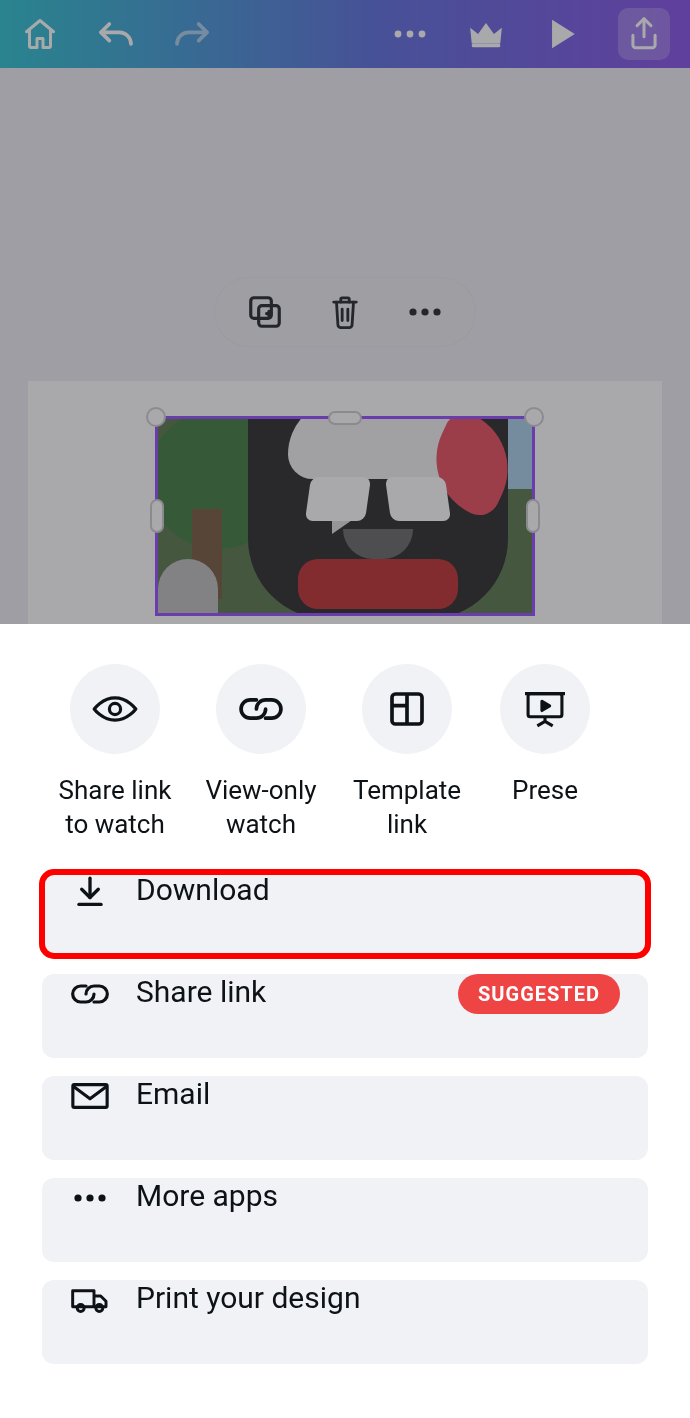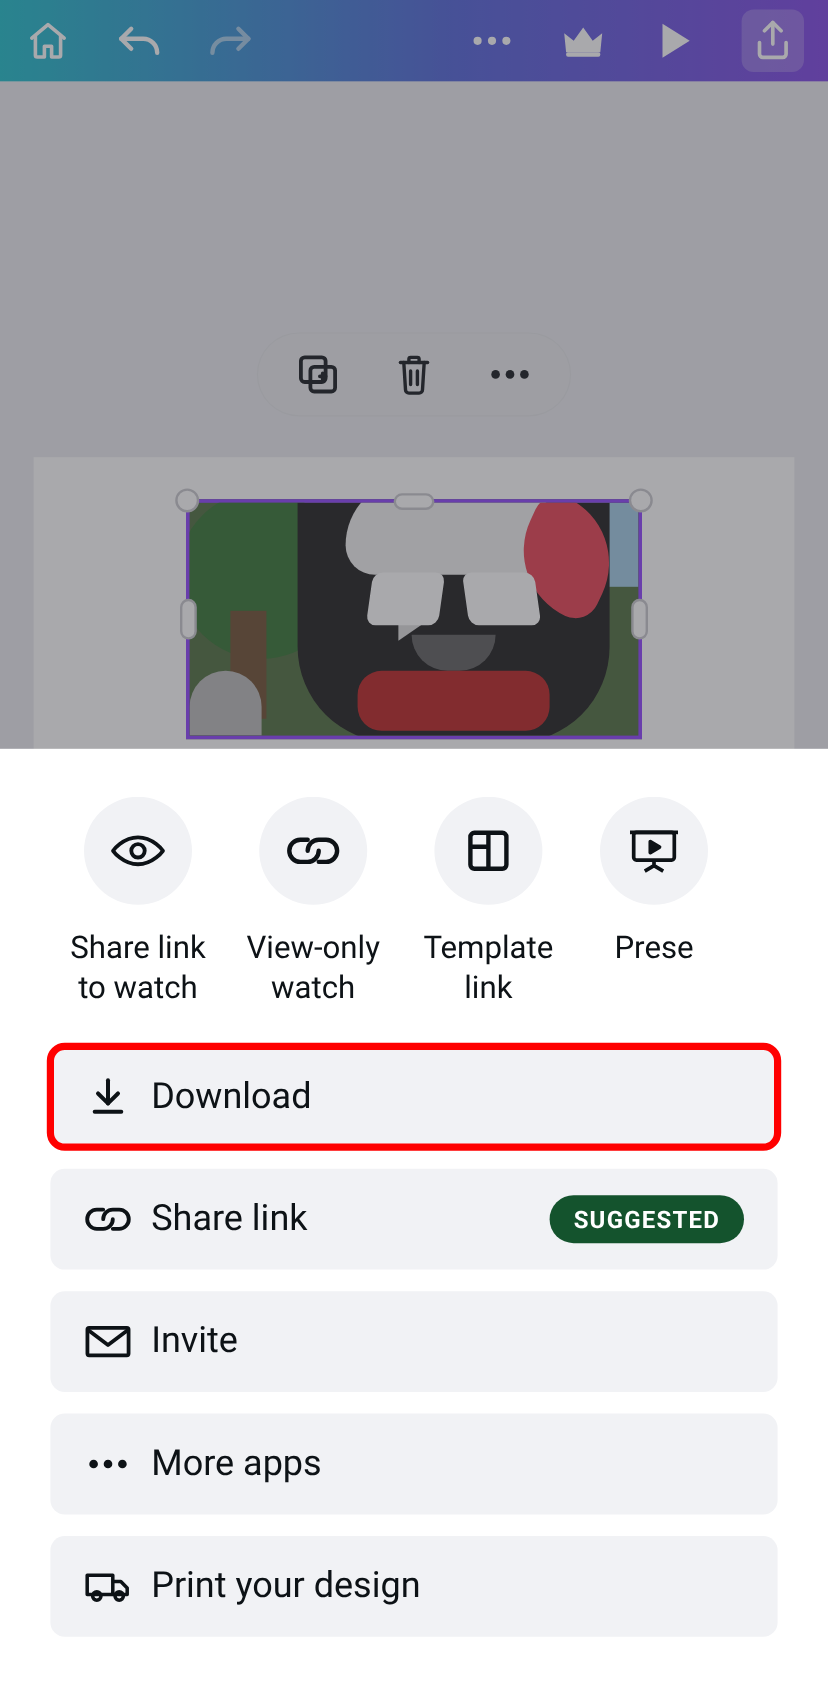--- a/index.html
+++ b/index.html
@@ -146,38 +146,38 @@
     margin-top: 30px;
     display: flex;
     flex-direction: column;
     gap: 18px;
   }
   .action-item {
     background: #f1f2f5;
     border-radius: 12px;
     height: 84px;
     display: flex;
-    align-items: center;
+    align-items: flex-start;
     padding: 0 28px;
-    gap: 16px;
+    gap: 26px;
   }
   .action-item.highlight {
     outline: 6px solid #ff0000;
     outline-offset: -3px;
   }
   .action-icon {
     width: 40px; height: 40px; display:flex;align-items:center;justify-content:center;color:#0d1216;flex:0 0 40px;
   }
   .action-label {
     font-size: 30px;
     color: #0d1216;
     flex: 1;
   }
   .badge {
-    background: #14532d;
+    background: #ef4444;
     color: #fff;
     font-size: 20px;
     font-weight: 700;
     letter-spacing: 1px;
     padding: 8px 20px;
     border-radius: 30px;
   }
   svg { display: block; }
 </style>
 </head>
@@ -361,21 +361,21 @@
       <div class="badge">SUGGESTED</div>
     </div>
 
     <div class="action-item">
       <div class="action-icon">
         <svg width="40" height="30" viewBox="0 0 28 20" fill="none" stroke="currentColor" stroke-width="2.2" stroke-linejoin="round">
             <rect x="2" y="2" width="24" height="16" rx="1"></rect>
             <path d="M2 3l12 9L26 3"></path>
           </svg>
       </div>
-      <div class="action-label">Invite</div>
+      <div class="action-label">Email</div>
     </div>
 
     <div class="action-item">
       <div class="action-icon">
         <svg width="34" height="10" viewBox="0 0 34 10" fill="currentColor">
             <circle cx="5" cy="5" r="3.6"></circle>
             <circle cx="17" cy="5" r="3.6"></circle>
             <circle cx="29" cy="5" r="3.6"></circle>
           </svg>
       </div>

